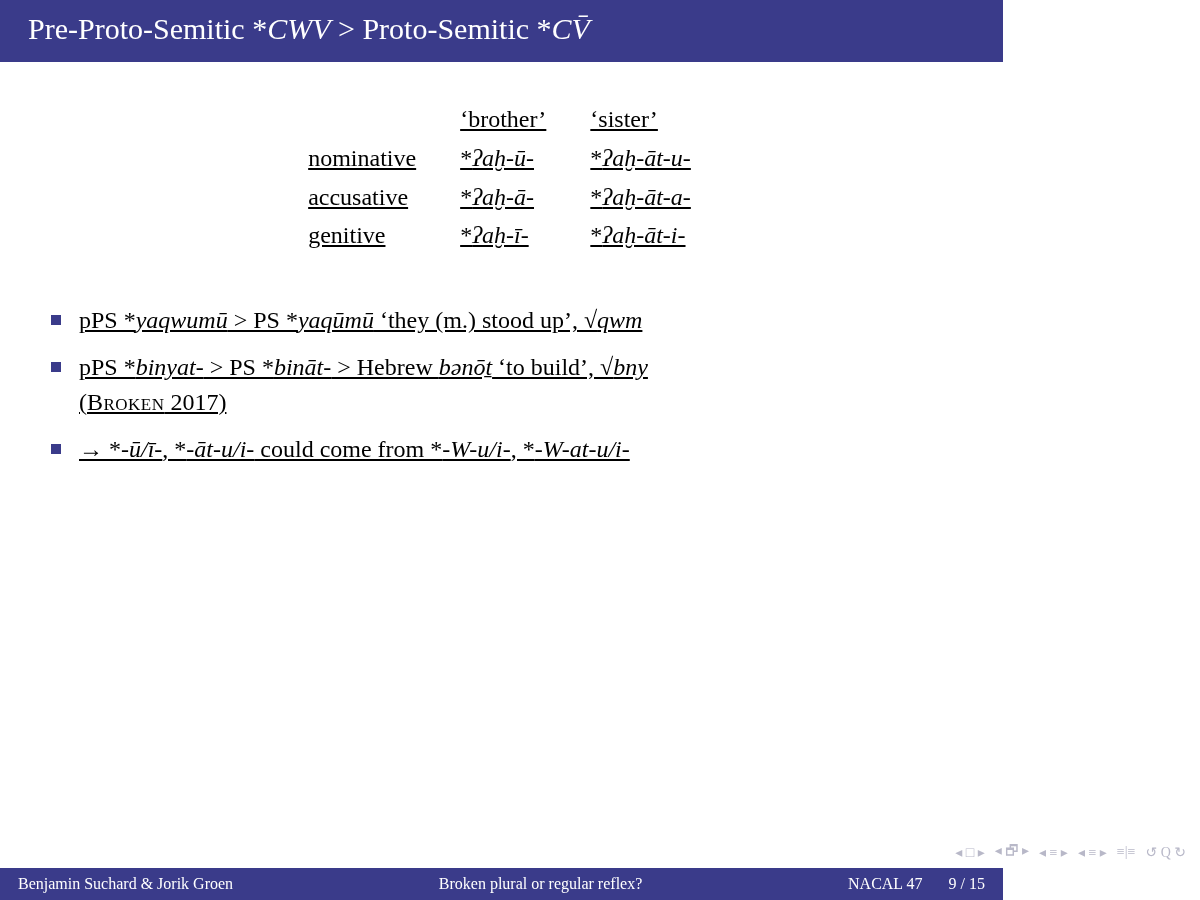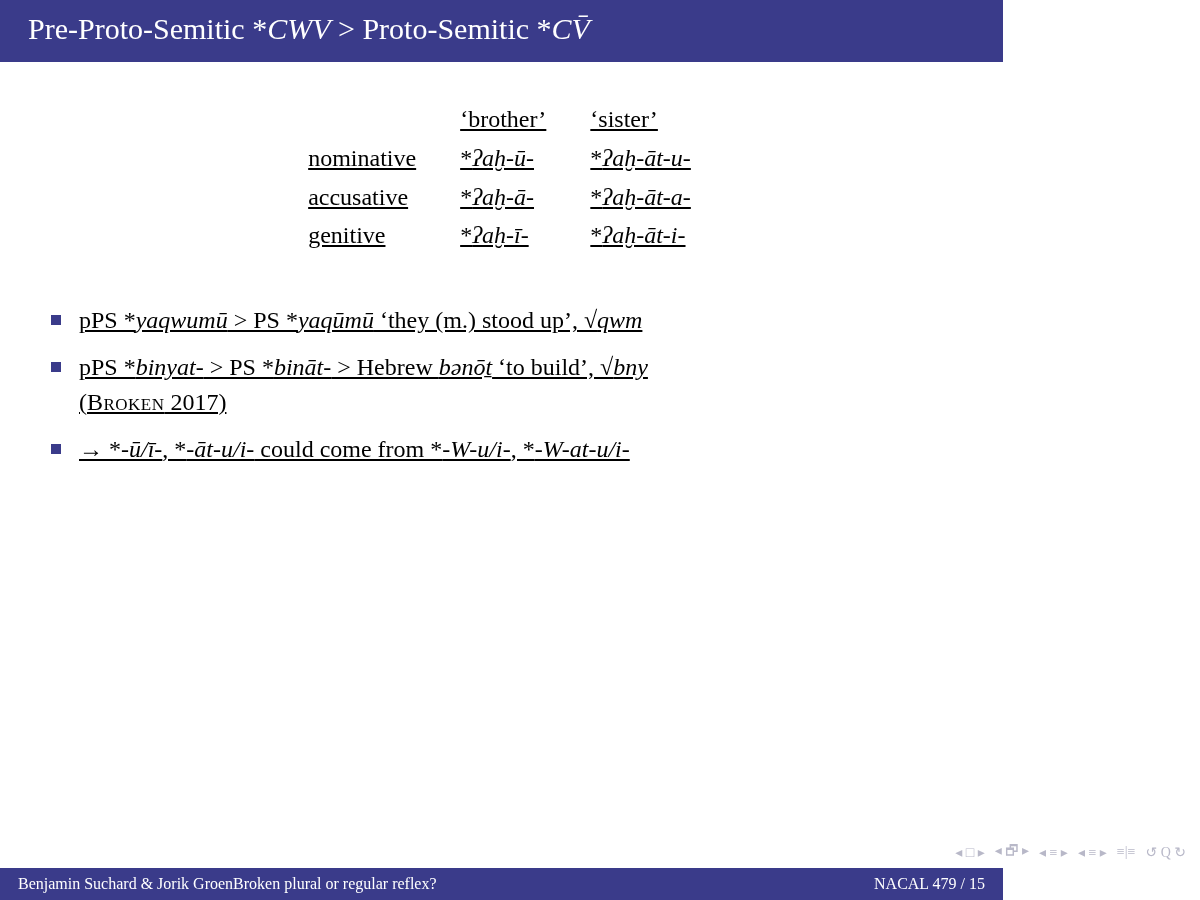--- a/index.html
+++ b/index.html
@@ -84,22 +84,22 @@
     background: #3a3b8a;
     color: #fff;
     height: 32px;
     display: flex;
     align-items: center;
     font-size: 16px;
     padding: 0 18px;
     margin-top: 48px;
   }
   .footer .left   { flex: 0 0 auto; }
-  .footer .center { flex: 1 1 auto; }
-  .footer .right  { flex: 0 0 auto; display: flex; }
+  .footer .center { flex: 1 1 auto; text-align: center; }
+  .footer .right  { flex: 0 0 auto; display: flex; gap: 26px; }
 </style>
 </head>
 <body>
 
 <div class="slide">
   <div class="titlebar">Pre-Proto-Semitic *<span class="ital">CWV</span> &gt; Proto-Semitic *<span class="ital">CV̄</span></div>
 
   <div class="content">
 
     <table class="paradigm">

